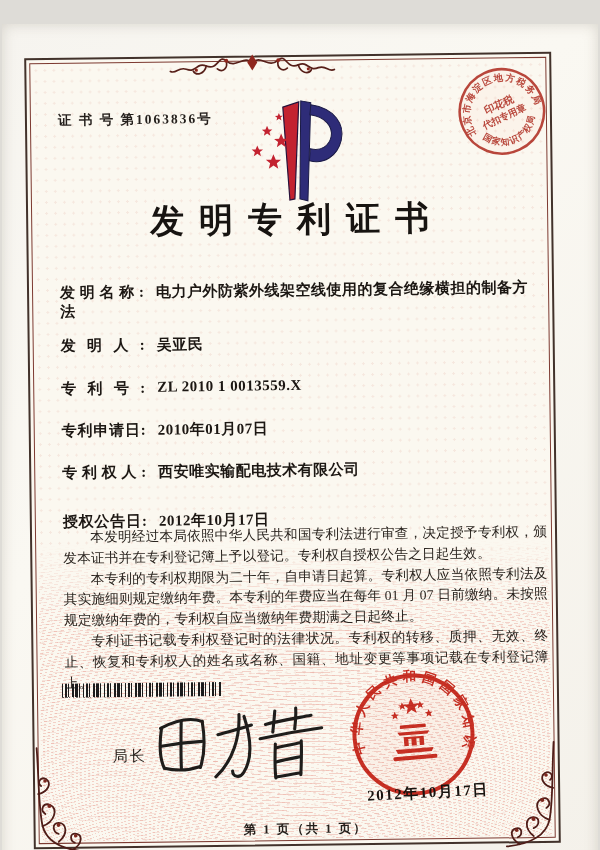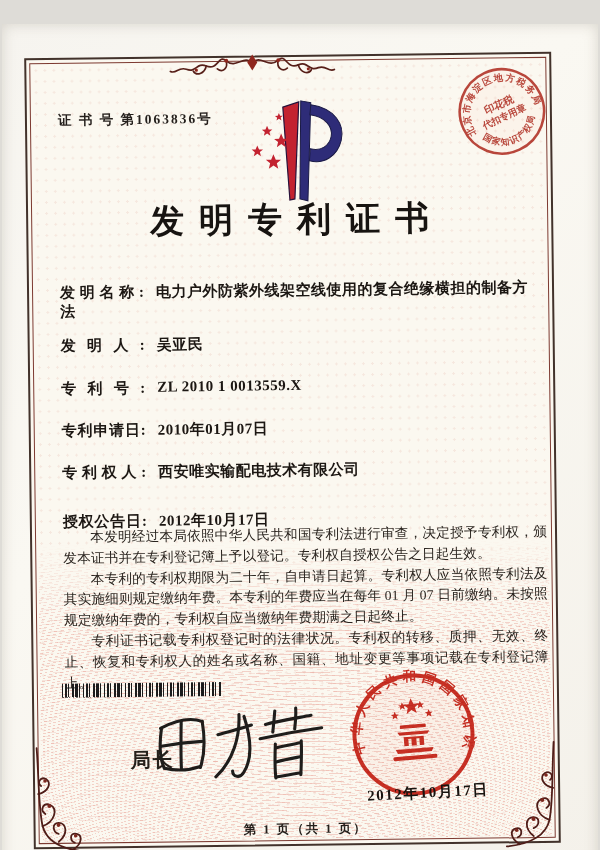--- a/index.html
+++ b/index.html
@@ -62,22 +62,22 @@
   }
   .bodytext p{margin:0;text-indent:2em;}
   .barcode{
     position:absolute;left:28px;top:624px;width:160px;height:14px;
     background:repeating-linear-gradient(90deg,
       #1c1c1c 0 1.5px,transparent 1.5px 3px,
       #1c1c1c 3px 5.5px,transparent 5.5px 6.5px,
       #1c1c1c 6.5px 7.5px,transparent 7.5px 10.5px);
   }
   .commissioner{
-    position:absolute;left:96px;top:688px;
-    font-size:20px;font-weight:bold;color:#25201b;letter-spacing:2px;
+    position:absolute;left:78px;top:688px;
+    font-size:15px;font-weight:normal;color:#25201b;letter-spacing:2px;
   }
   .signature{position:absolute;left:112px;top:645px;width:185px;height:98px;transform:rotate(-2deg);}
   .seal{position:absolute;left:313px;top:613px;width:132px;height:132px;
     opacity:.95;mix-blend-mode:multiply;transform:rotate(-4deg);}
   .seal-date{
     position:absolute;left:332px;top:728px;font-size:15px;font-weight:bold;
     color:#18130f;letter-spacing:1.5px;transform:rotate(-2.5deg);
   }
   .footer{
     position:absolute;left:150px;top:764px;width:240px;text-align:center;

